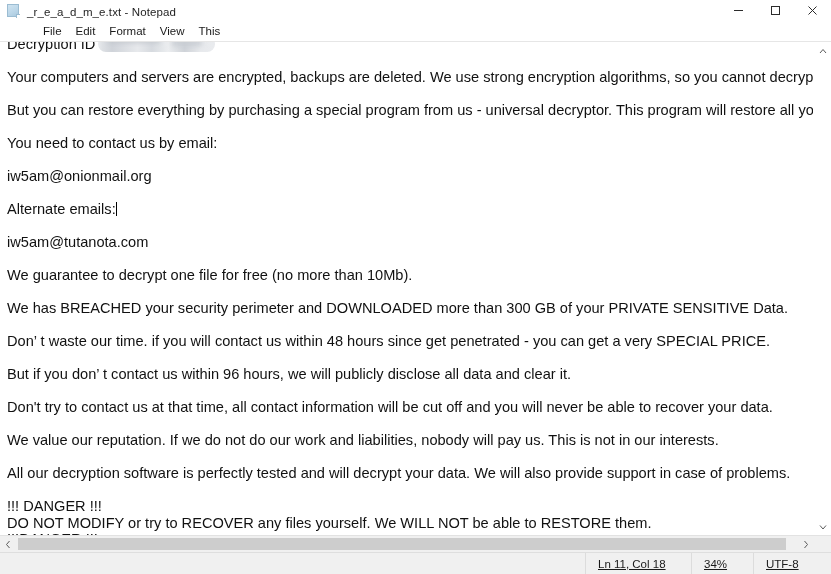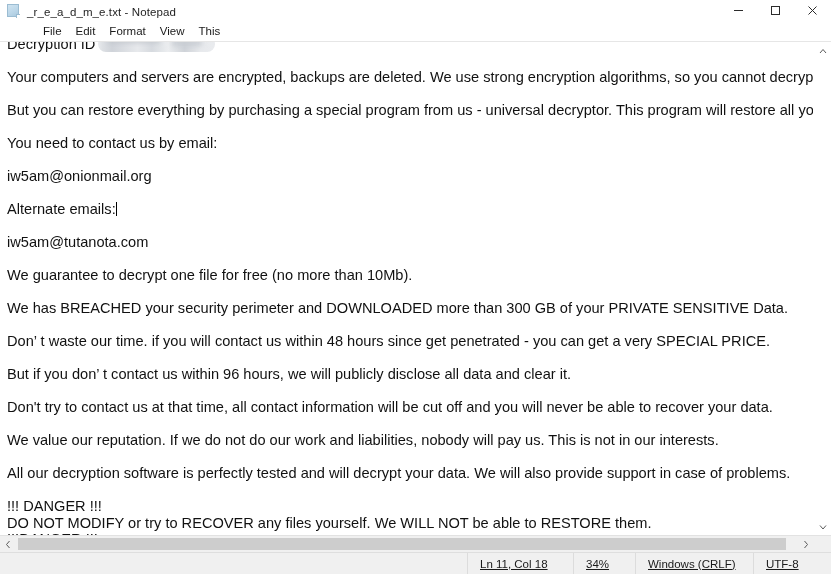--- a/index.html
+++ b/index.html
@@ -371,17 +371,16 @@
       <svg width="6" height="9" viewBox="0 0 6 9">
         <path d="M1.5 1 L4.5 4.5 L1.5 8" stroke="#5a5a5a" stroke-width="1" fill="none"></path>
       </svg>
     </div>
     <div class="hs-corner"></div>
   </div>
 
   <div class="statusbar">
     <div class="sb-cell ln">Ln 11, Col 18</div>
     <div class="sb-cell zoom">34%</div>
-    <div class="sb-cell eol">Windows (CRLF)</div>
     <div class="sb-cell enc">UTF-8</div>
   </div>
 
 </div>
 
 </body></html>

